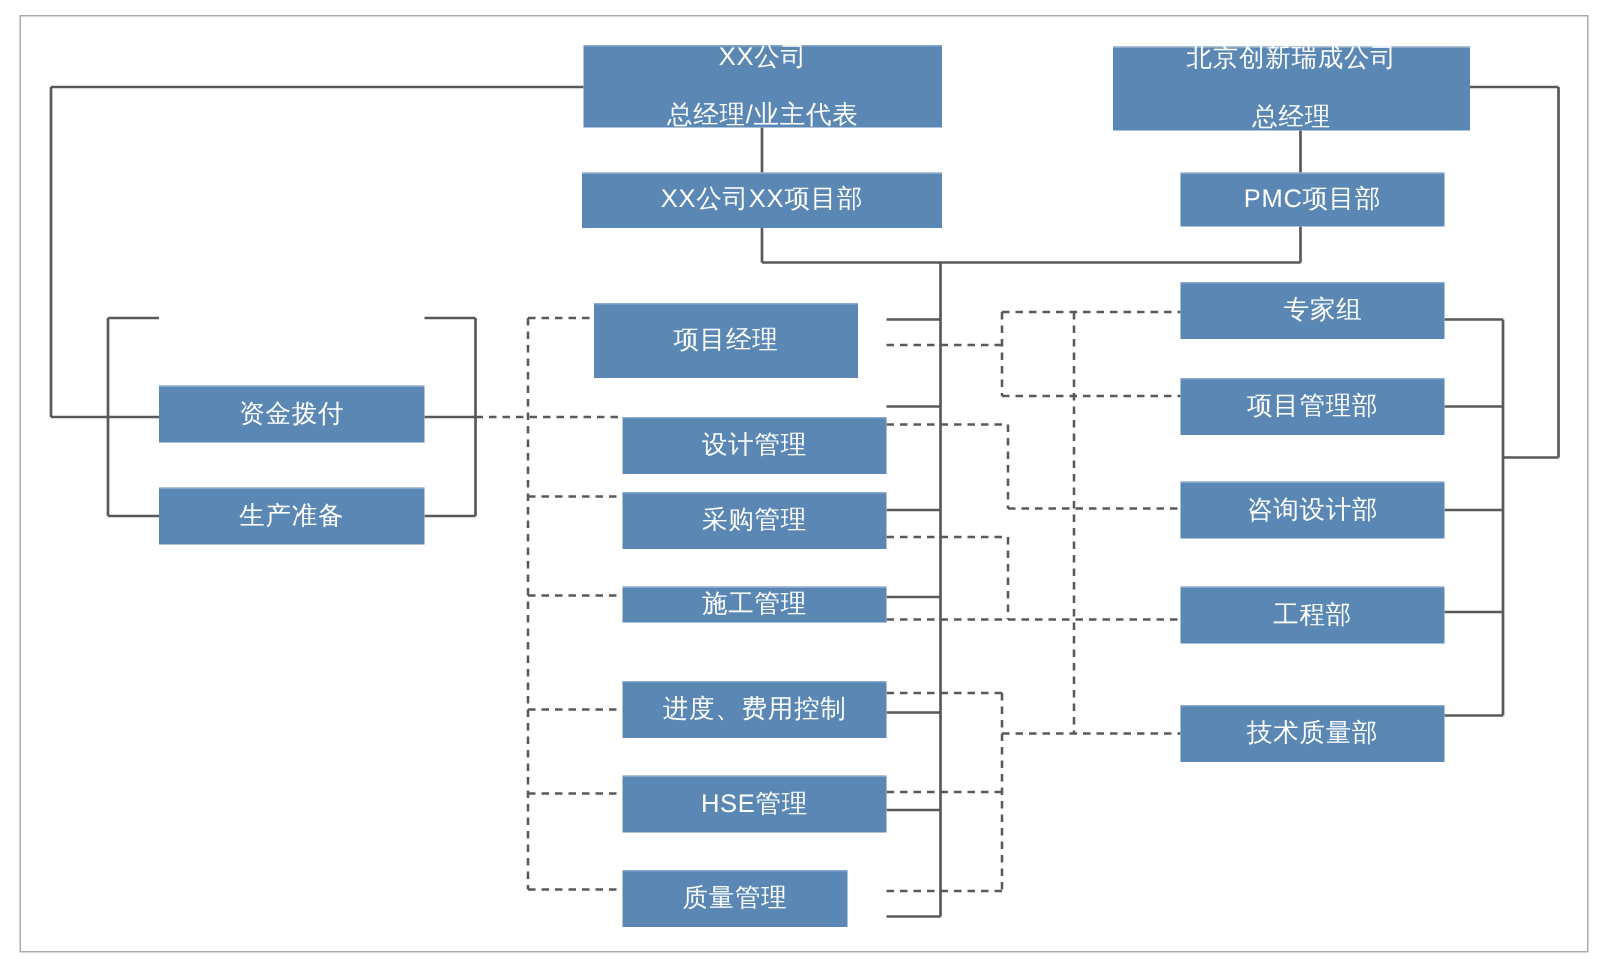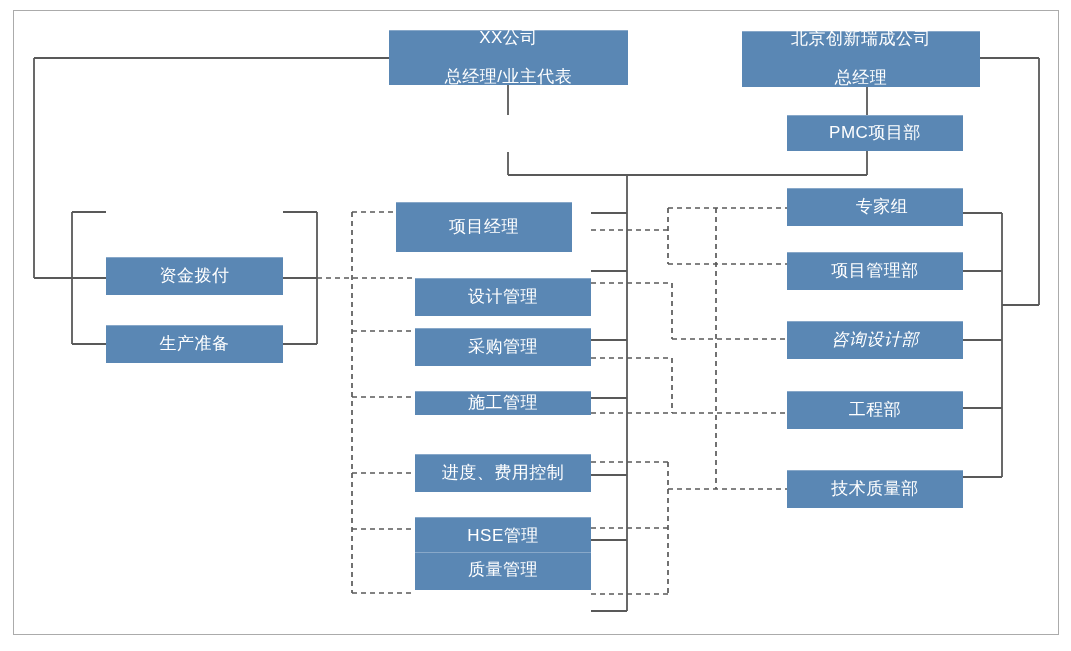--- a/index.html
+++ b/index.html
@@ -121,20 +121,23 @@
   </svg>
 
   <div class="node" style="left:389px; top:30px; width:239px; height:55px;">
     <span class="l">XX公司</span>
     <span class="l">总经理/业主代表</span>
   </div>
   <div class="node" style="left:742px; top:31px; width:238px; height:56px;">
     <span class="l">北京创新瑞成公司</span>
     <span class="l">总经理</span>
   </div>
+  <div class="node" style="left:388px; top:115px; width:240px; height:37px;">
+    <span class="l">XX公司XX项目部</span>
+  </div>
   <div class="node" style="left:787px; top:115px; width:176px; height:36px;">
     <span class="l">PMC项目部</span>
   </div>
 
   <div class="node" style="left:106px; top:257px; width:177px; height:38px;">
     <span class="l">资金拨付</span>
   </div>
   <div class="node" style="left:106px; top:325px; width:177px; height:38px;">
     <span class="l">生产准备</span>
   </div>
@@ -150,31 +153,31 @@
   </div>
   <div class="node" style="left:415px; top:391px; width:176px; height:24px;">
     <span class="l">施工管理</span>
   </div>
   <div class="node" style="left:415px; top:454px; width:176px; height:38px;">
     <span class="l">进度、费用控制</span>
   </div>
   <div class="node" style="left:415px; top:517px; width:176px; height:38px;">
     <span class="l">HSE管理</span>
   </div>
-  <div class="node" style="left:415px; top:552px; width:176px; height:38px;font-family:Liberation Mono, monospace;">
+  <div class="node" style="left:415px; top:580px; width:150px; height:38px;">
     <span class="l">质量管理</span>
   </div>
 
   <div class="node" style="left:787px; top:188px; width:176px; height:38px;padding-left:14px;">
     <span class="l">专家组</span>
   </div>
   <div class="node" style="left:787px; top:252px; width:176px; height:38px;">
     <span class="l">项目管理部</span>
   </div>
-  <div class="node" style="left:787px; top:321px; width:176px; height:38px;font-style:italic;">
+  <div class="node" style="left:787px; top:321px; width:176px; height:38px;">
     <span class="l">咨询设计部</span>
   </div>
   <div class="node" style="left:787px; top:391px; width:176px; height:38px;">
     <span class="l">工程部</span>
   </div>
   <div class="node" style="left:787px; top:470px; width:176px; height:38px;">
     <span class="l">技术质量部</span>
   </div>
 </div>
 

